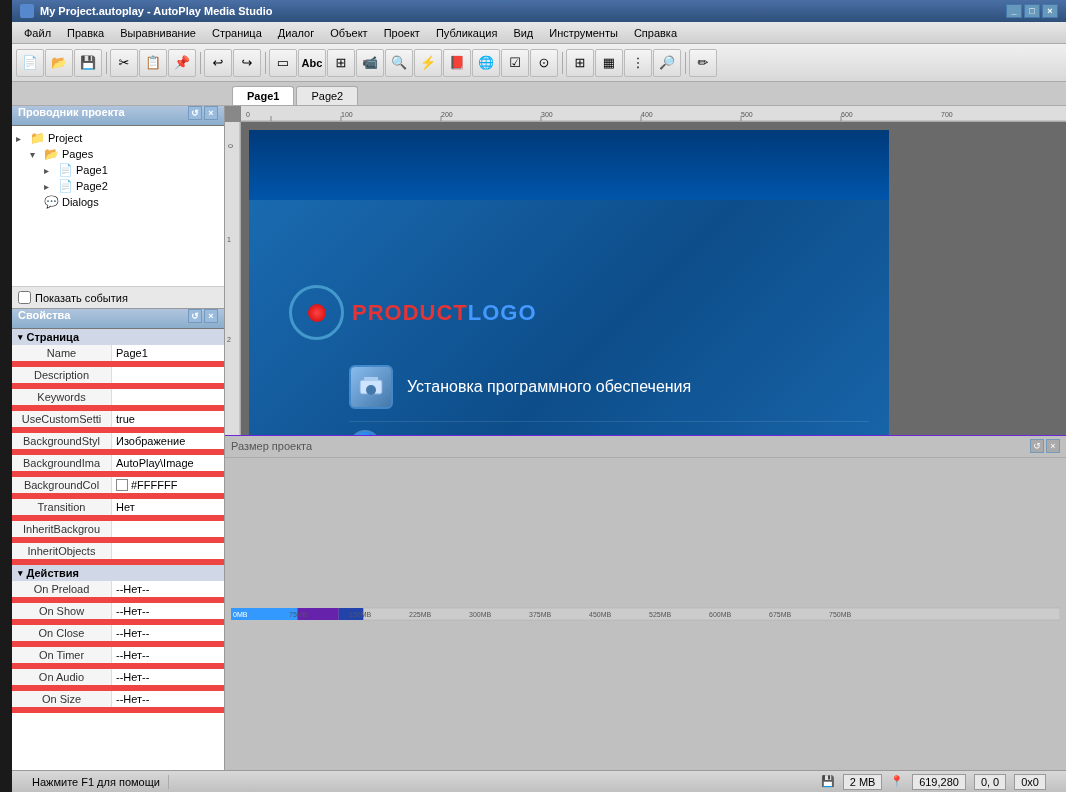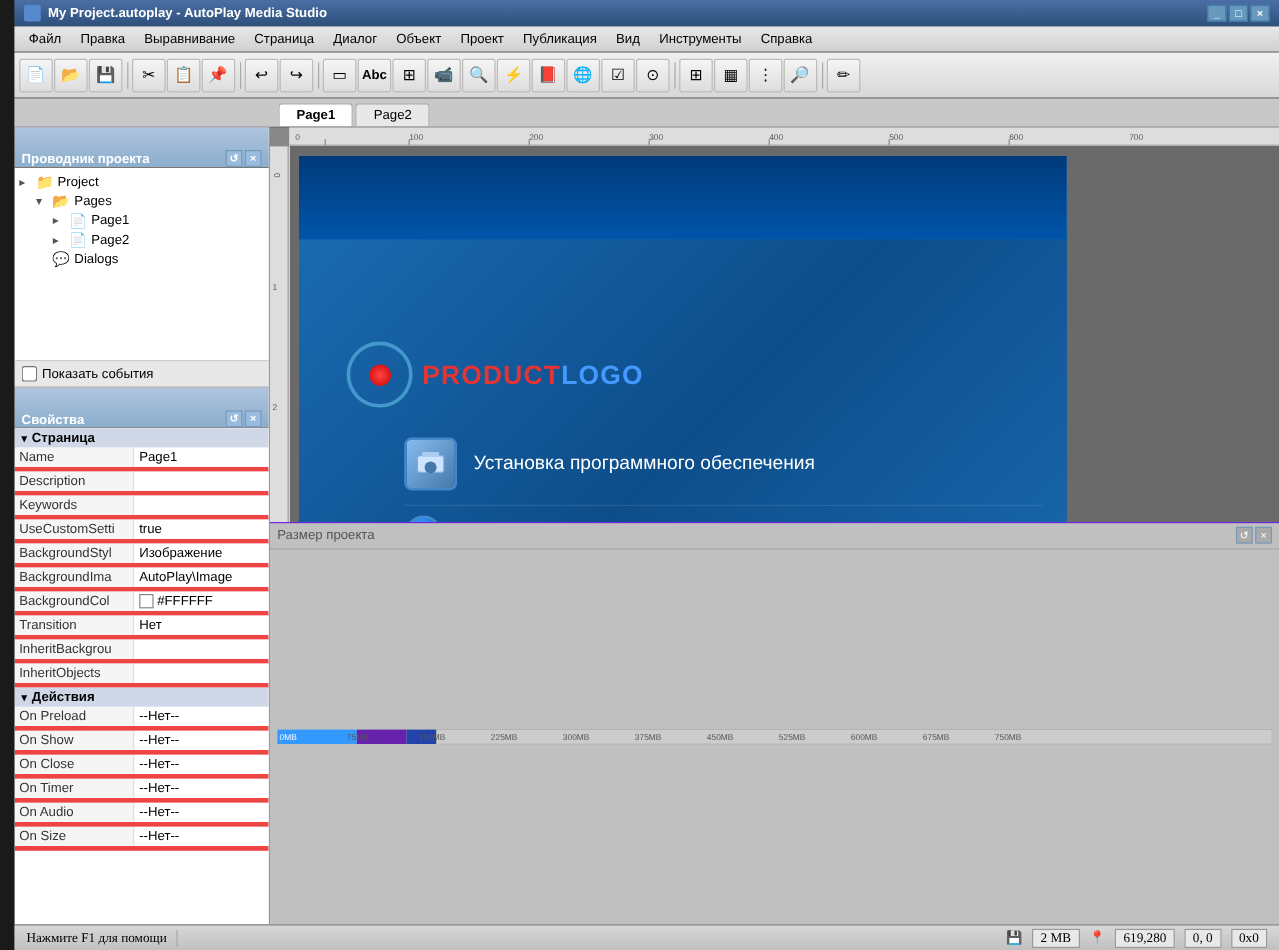--- a/index.html
+++ b/index.html
@@ -120,24 +120,24 @@
       flex-direction: column;
       overflow: hidden;
     }
 
     
     #project-explorer {
       flex: 0 0 auto;
       border-bottom: 1px solid #999;
     }
     .panel-header {
-      height: 34px;
+      height: 20px;
       background: linear-gradient(to bottom, #b0c4de, #8aaecc);
       display: flex;
-      align-items: flex-end;
+      align-items: flex-start;
       padding: 0 6px;
       font-size: 11px;
       font-weight: bold;
       color: #fff;
       border-bottom: 1px solid #777;
     }
     .panel-header-btns {
       margin-left: auto;
       display: flex;
       gap: 2px;
@@ -204,22 +204,23 @@
       font-weight: bold;
       color: #000;
       display: flex;
       align-items: center;
       gap: 4px;
     }
     .prop-section-header .expand-icon { font-size: 9px; }
 
     .prop-row {
       display: flex;
-      border-bottom: 4px solid #ef4444;
+      border-bottom: 6px solid #ef4444;
       min-height: 18px;
+      text-align: center;
     }
     .prop-name {
       width: 100px;
       padding: 2px 4px;
       font-size: 11px;
       color: #333;
       border-right: 1px solid #ddd;
       background: #f5f5f5;
       white-space: nowrap;
       overflow: hidden;
@@ -334,21 +335,21 @@
       font-weight: bold;
       letter-spacing: 1px;
     }
     .logo-text .product { color: #e63333; }
     .logo-text .logo { color: #4499ff; }
 
     
     .page-menu {
       position: absolute;
       top: 155px;
-      left: 88px;
+      left: 100px;
       right: 20px;
     }
     .page-menu-item {
       display: flex;
       align-items: center;
       gap: 14px;
       padding: 8px 0;
       border-bottom: 1px solid rgba(255,255,255,0.1);
     }
     .page-menu-item:last-child { border-bottom: none; }
@@ -373,24 +374,23 @@
       font-weight: 500;
     }
 
     
     #statusbar {
       height: 22px;
       background: linear-gradient(to bottom, #d8d8d8, #c0c0c0);
       border-top: 1px solid #999;
       display: flex;
       align-items: center;
-      padding: 0 10px;
+      padding: 0 20px;
       font-size: 11px;
       color: #000;
-      font-family: Liberation Serif, serif;
     }
     .status-sep {
       width: 1px; height: 14px;
       background: #aaa;
       margin: 0 8px;
     }
     .status-right {
       margin-left: auto;
       display: flex;
       align-items: center;

